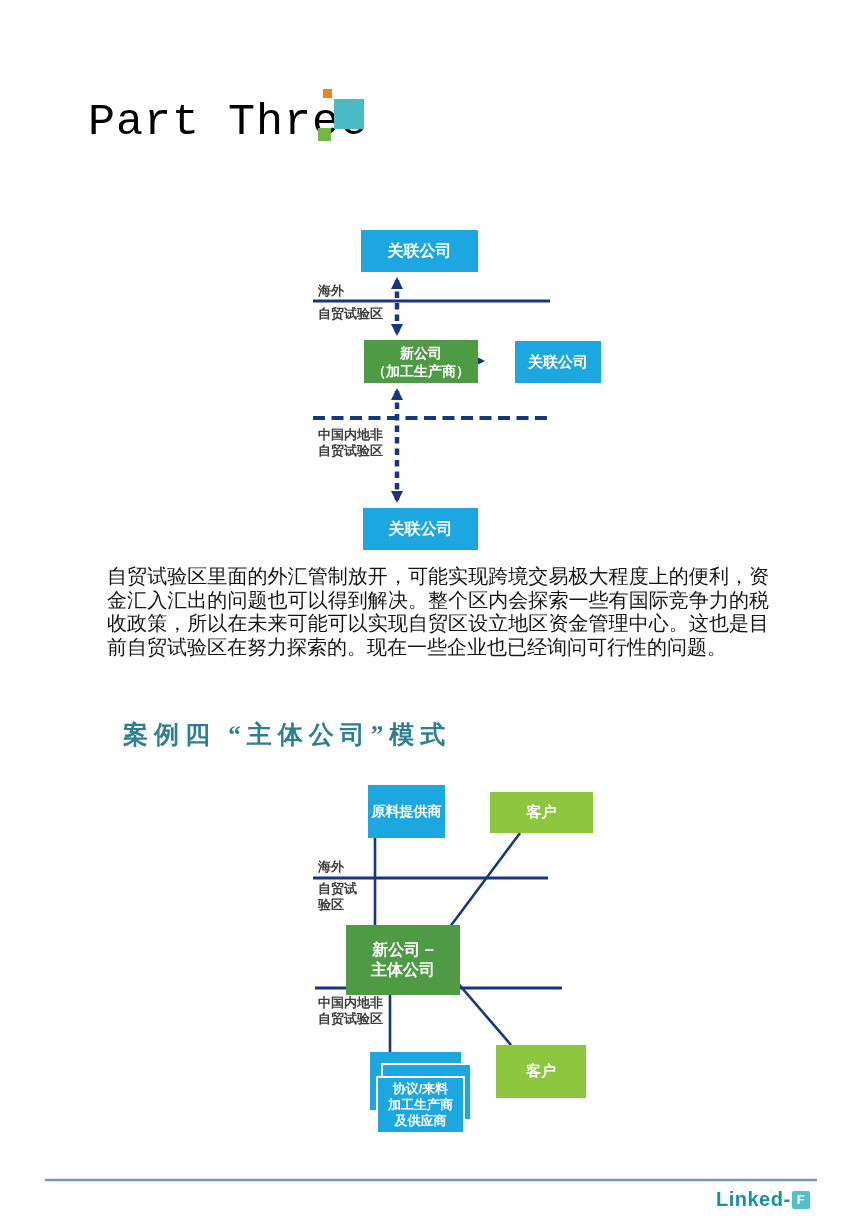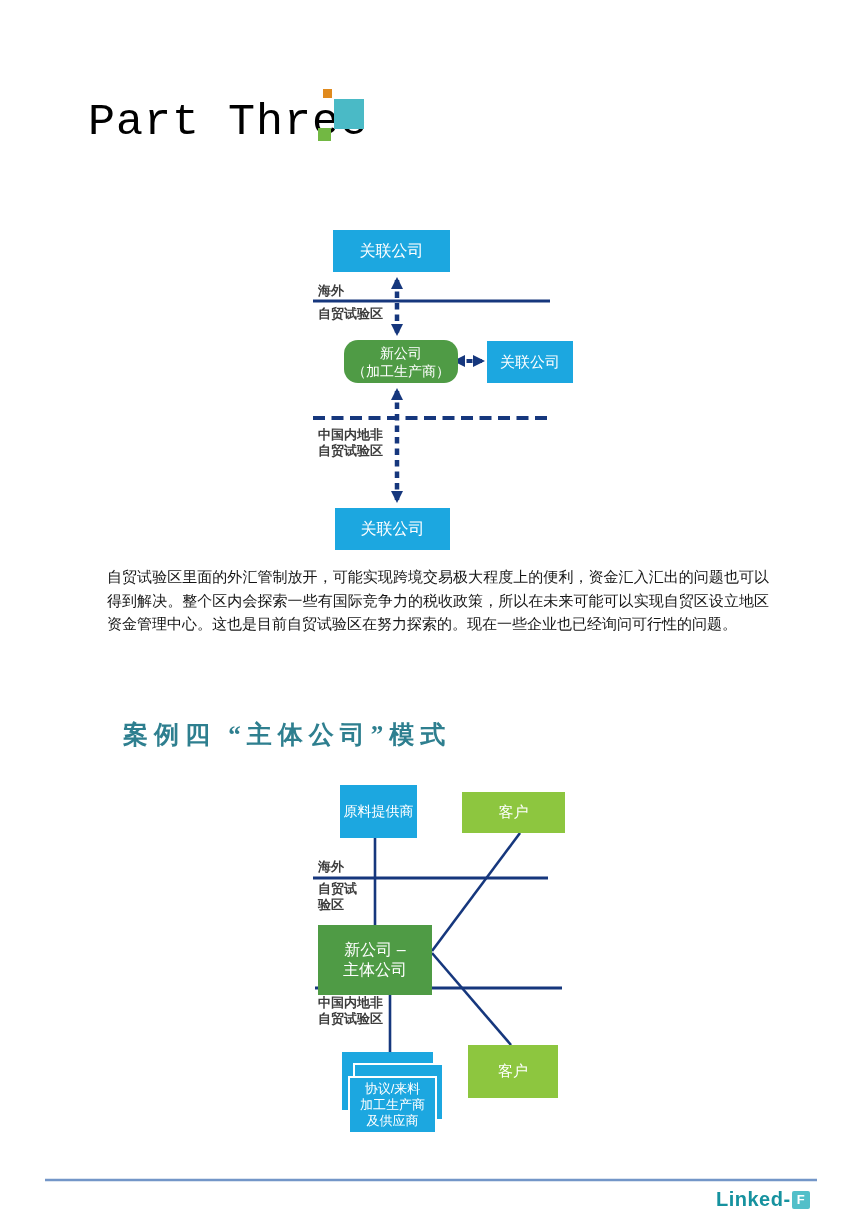--- a/index.html
+++ b/index.html
@@ -20,27 +20,27 @@
   .overlay { position:absolute; left:0; top:0; width:850px; height:1228px; z-index:1; pointer-events:none; }
   .solid       { stroke:#16377D; stroke-width:3.2; }
   .thin        { stroke:#16377D; stroke-width:2.6; }
   .dash-arrow  { stroke:#16377D; stroke-width:4.5; stroke-dasharray:6.5 5; }
   .dash-arrow-h{ stroke:#16377D; stroke-width:4;   stroke-dasharray:6 4.5; }
   .dash-line   { stroke:#16377D; stroke-width:4;   stroke-dasharray:12 6.5; }
   .footer-rule { stroke:#7396C8; stroke-width:2.4; }
 
   
   .box { position:absolute; display:flex; flex-direction:column; align-items:center; justify-content:center;
-         color:#ffffff; font-weight:normal; text-align:center; z-index:2; }
+         color:#ffffff; font-weight:bold; text-align:center; z-index:2;margin-left:28px; }
   .blue  { background:#1CA7E0; }
   .green { background:#4F9B45; }
   .lime  { background:#8DC63F; }
 
   .d1-top    { left:333px; top:230px; width:117px; height:42px; font-size:16px; }
-  .d1-center { left:344px; top:340px; width:114px; height:43px; font-size:14px; line-height:18px;border-radius:14px; }
+  .d1-center { left:336px; top:340px; width:114px; height:43px; font-size:14px; line-height:18px; }
   .d1-right  { left:487px; top:341px; width:86px;  height:42px; font-size:15px; }
   .d1-bottom { left:335px; top:508px; width:115px; height:42px; font-size:16px; }
 
   .d2-supplier    { left:340px; top:785px;  width:77px;  height:53px; font-size:14px; }
   .d2-cust-top    { left:462px; top:792px;  width:103px; height:41px; font-size:15px; }
   .d2-main        { left:318px; top:925px;  width:114px; height:70px; font-size:16px; line-height:20px; }
   .d2-cust-bottom { left:468px; top:1045px; width:90px;  height:53px; font-size:15px; }
   .d2-stack-back  { left:342px; top:1052px; width:91px; height:58px; z-index:2; }
   .d2-stack-mid   { left:353px; top:1063px; width:91px; height:58px; z-index:3; border:2px solid #fff; }
   .d2-stack-front { left:348px; top:1076px; width:89px; height:58px; z-index:4; border:2px solid #fff;
@@ -49,21 +49,21 @@
   
   .dlabel { position:absolute; font-size:13px; font-weight:bold; color:#3d3d3d; line-height:16px; z-index:2; }
   .lab-d1-overseas { left:318px; top:283px; }
   .lab-d1-ftz      { left:318px; top:306px; }
   .lab-d1-mainland { left:318px; top:427px; }
   .lab-d2-overseas { left:318px; top:859px; }
   .lab-d2-ftz      { left:318px; top:881px; }
   .lab-d2-mainland { left:318px; top:995px; }
 
   
-  .body-text { position:absolute; left:107px; top:565px; width:662px; font-size:15px; line-height:23.5px;
+  .body-text { position:absolute; left:107px; top:565px; width:662px; font-size:20px; line-height:23.5px;
                color:#151515; text-align:justify; }
 
   
   .case4-heading { position:absolute; left:111px; top:718px; font-family:"Liberation Serif", serif;
                    font-size:25px; letter-spacing:6px; color:#2E7F8F; font-weight:bold;margin-left:12px; }
 
   
   .logo { position:absolute; left:716px; top:1188px; display:flex; align-items:center; z-index:2; }
   .logo-text { font-size:20px; font-weight:bold; color:#16929F; letter-spacing:0.5px; }
   .logo-mark { width:18px; height:18px; margin-left:1px; background:#52BFC9; color:#ffffff;

